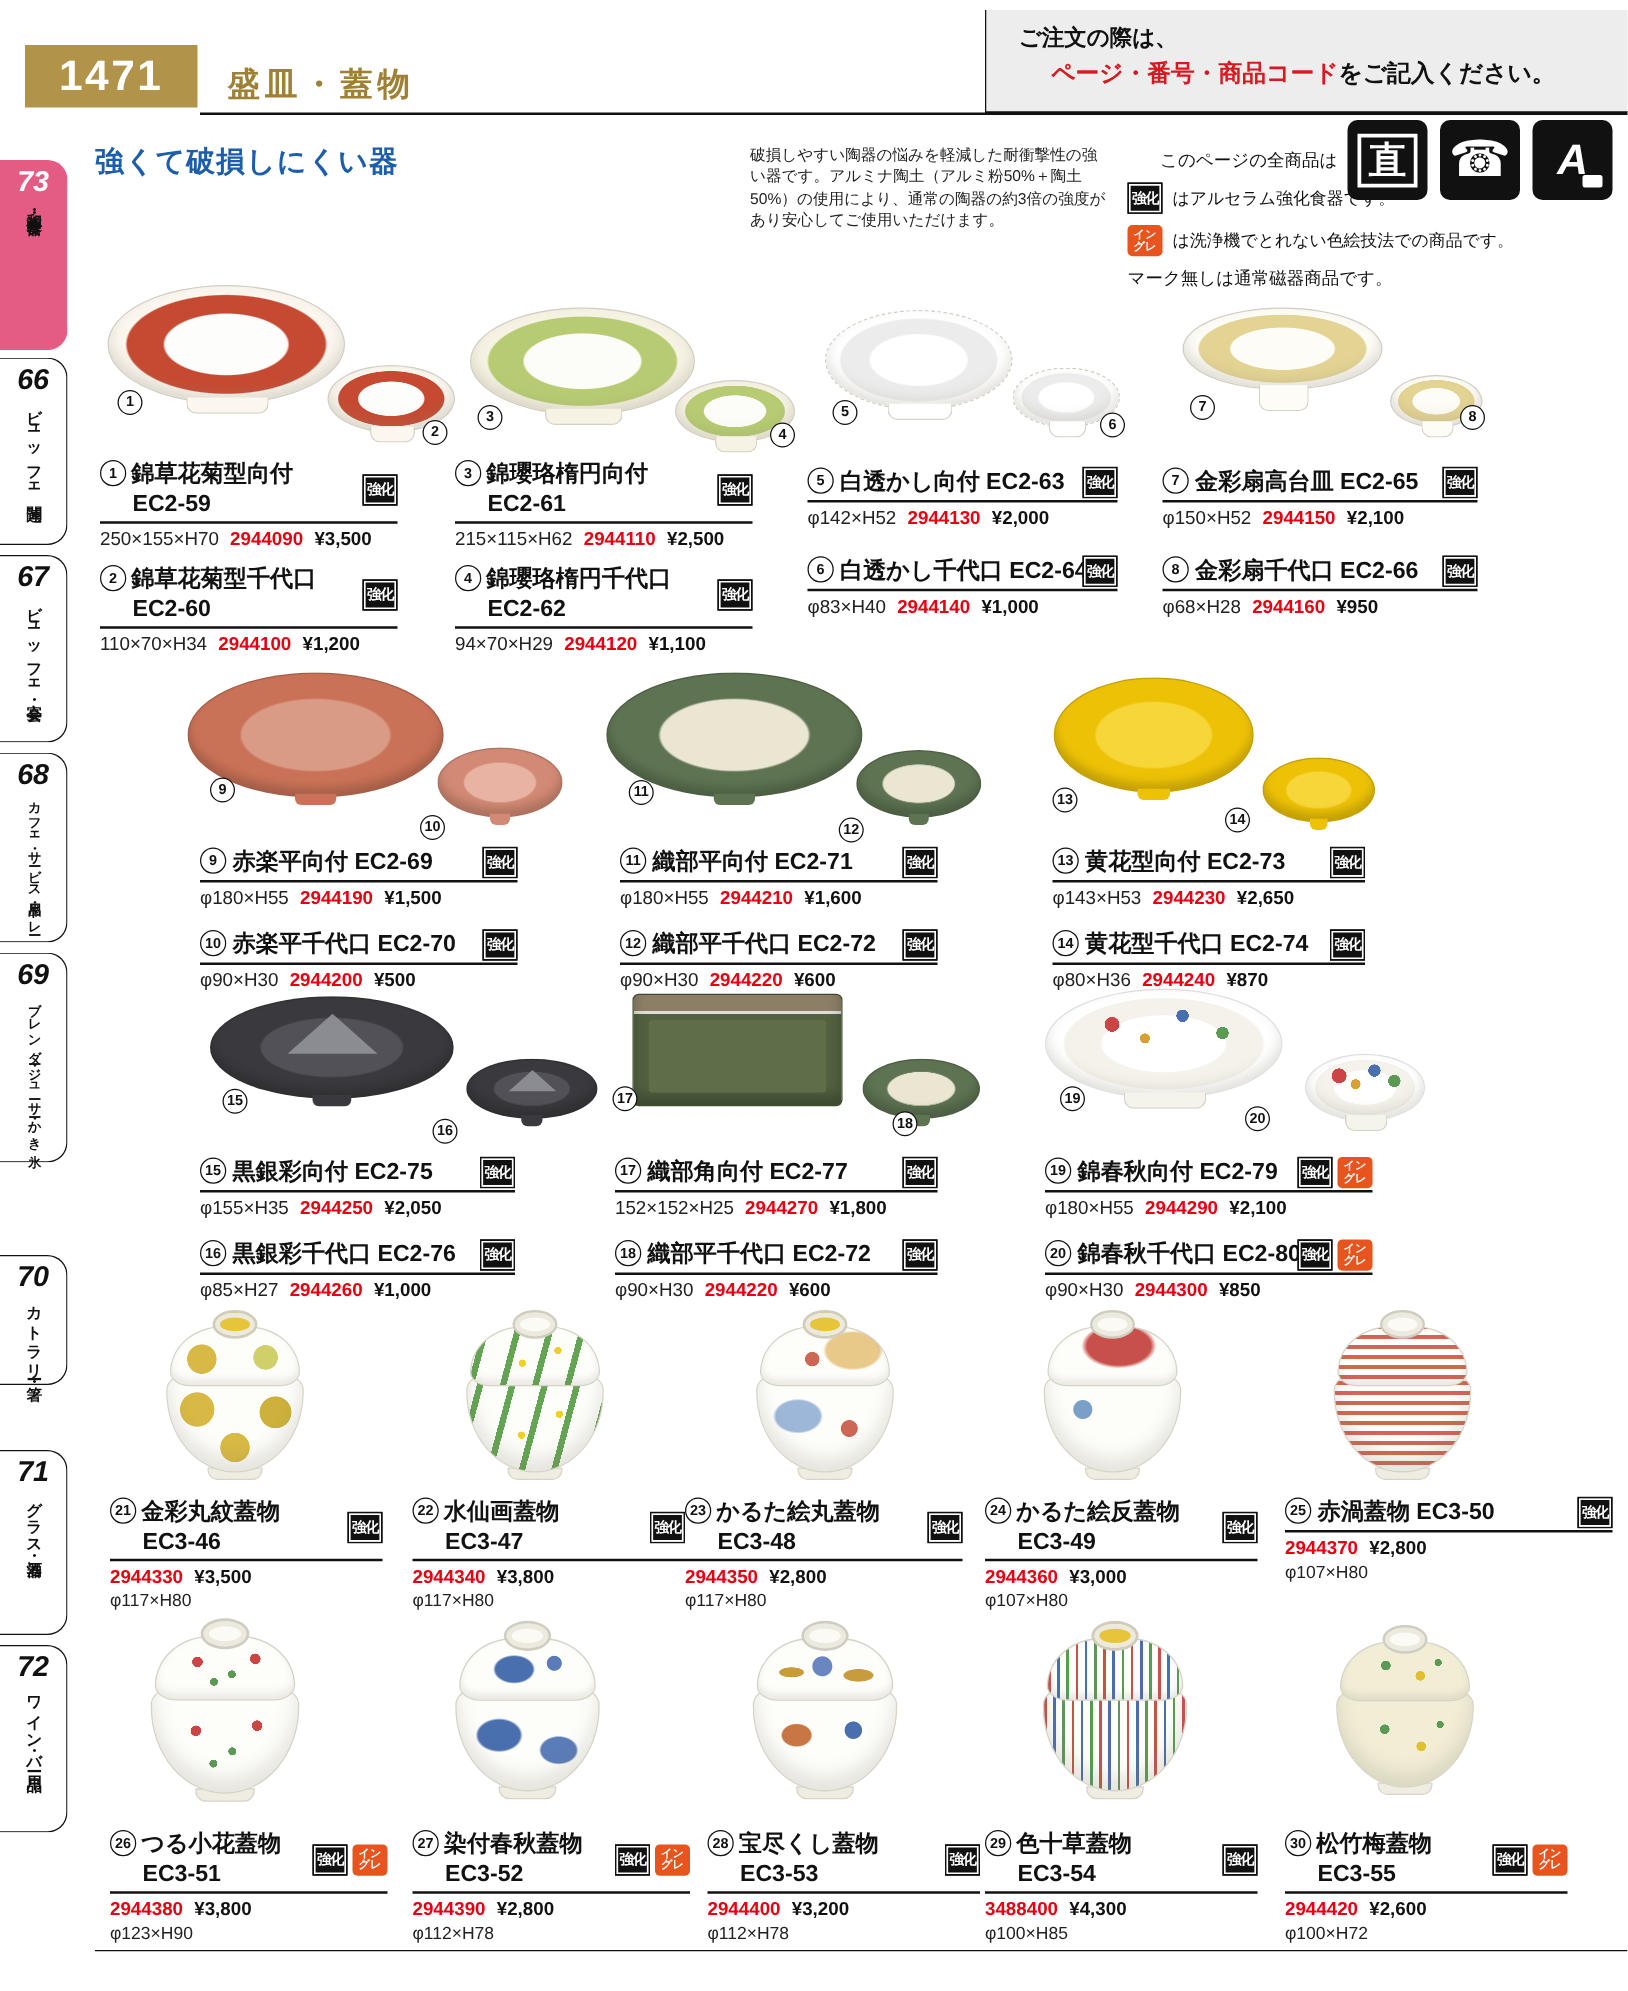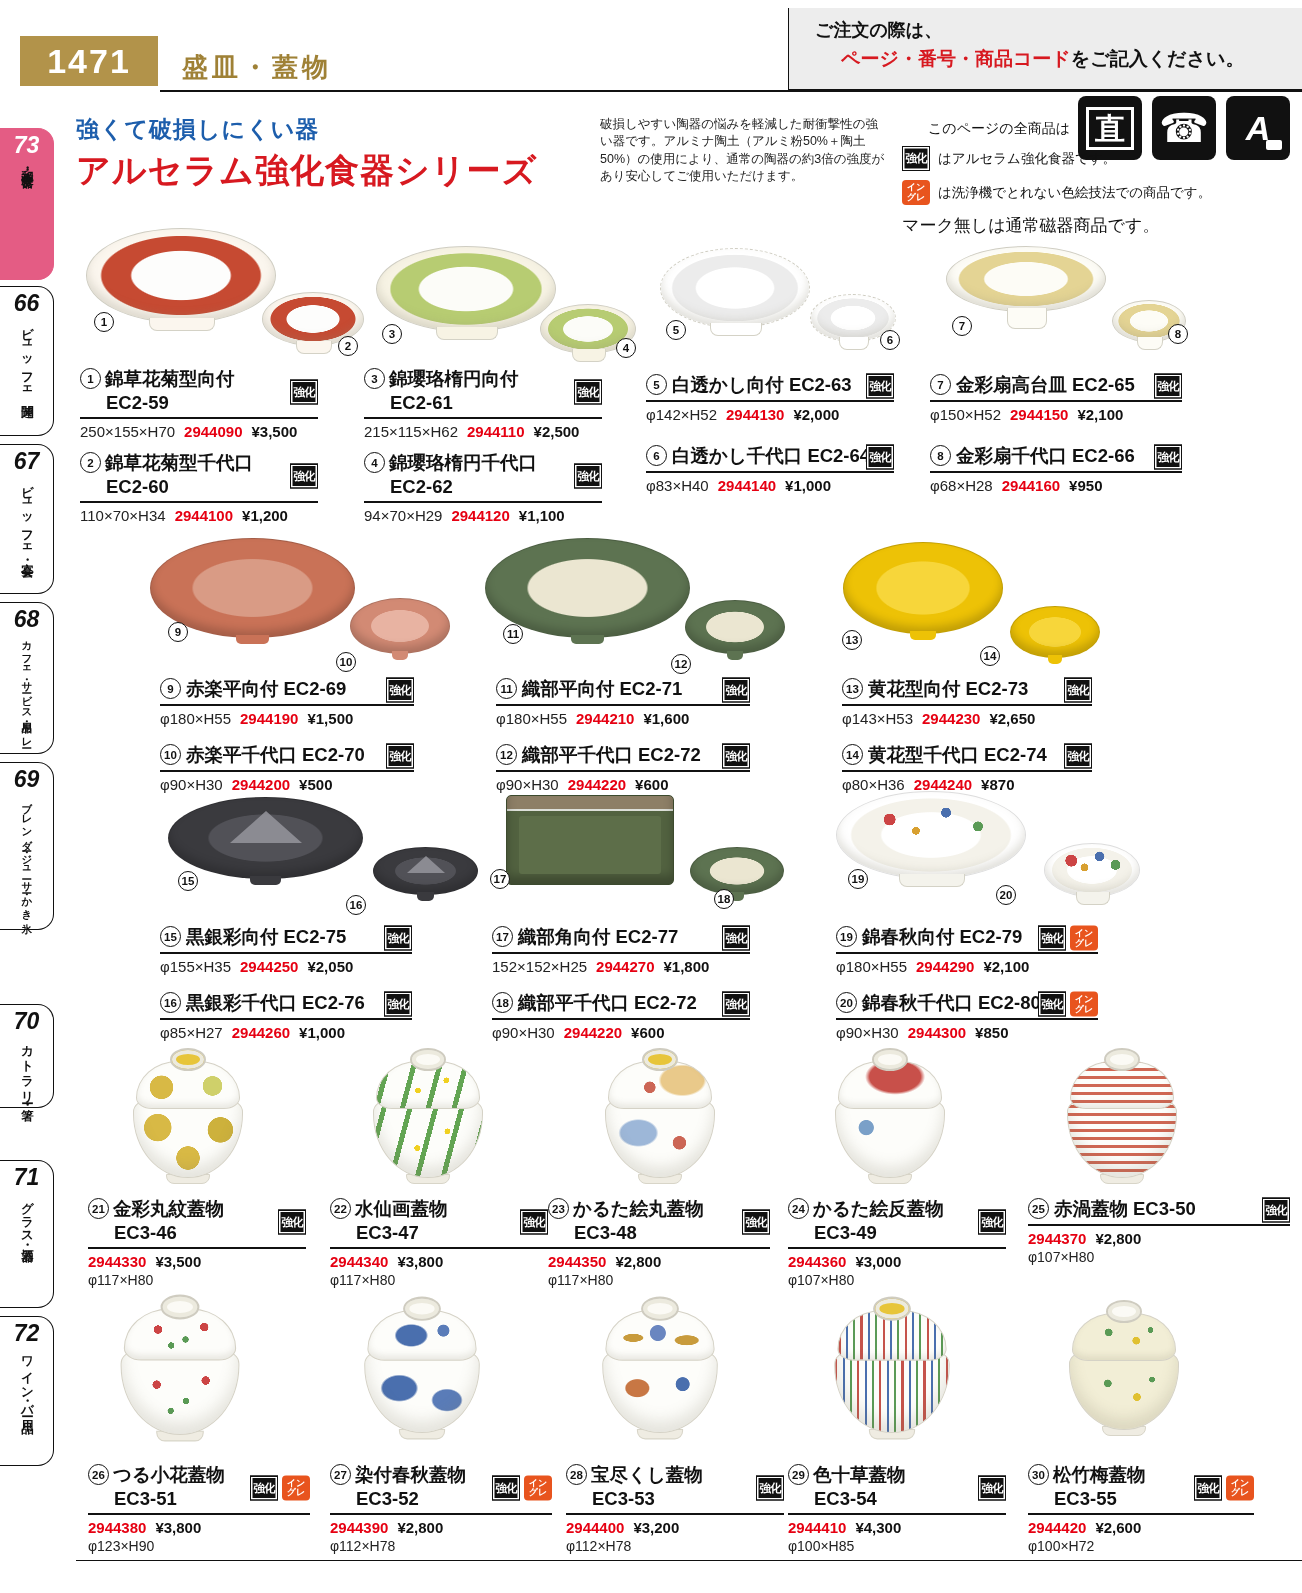--- a/index.html
+++ b/index.html
@@ -35,21 +35,21 @@
   .desc{position:absolute;left:600px;top:116px;width:290px;font-size:12.5px;line-height:1.38;color:#222;}
   .allprod{position:absolute;left:928px;top:120px;font-size:14px;font-weight:normal;}
   .sq-icon{position:absolute;top:96px;width:64px;height:64px;background:var(--ink);border-radius:8px;
     color:#fff;display:flex;align-items:center;justify-content:center;}
   .sq-icon.direct{left:1078px;}
   .sq-icon.direct .g{font-size:30px;font-weight:bold;border:3px solid #fff;padding:2px 6px;line-height:1.1;}
   .sq-icon.phone{left:1152px;font-size:40px;}
   .sq-icon.truck{left:1226px;font-size:34px;font-weight:bold;font-style:italic;}
   .sq-icon.truck:after{content:"";position:absolute;right:8px;bottom:10px;width:16px;height:10px;background:#fff;border-radius:2px;}
   .legend-row{position:absolute;left:902px;display:flex;align-items:center;gap:8px;font-size:13.5px;}
-  .legend-note{position:absolute;left:902px;font-size:17px;}
+  .legend-note{position:absolute;left:902px;font-size:14px;}
 
   
   .bk{flex:0 0 auto;width:28px;height:25px;background:var(--ink);color:#fff;display:inline-flex;align-items:center;justify-content:center;
     font-style:normal;font-size:11.5px;font-weight:bold;letter-spacing:-1px;box-shadow:inset 0 0 0 1.5px #fff;border:1.5px solid var(--ink);}
   .bi{flex:0 0 auto;width:28px;height:25px;background:var(--orange);color:#fff;display:inline-flex;flex-direction:column;align-items:center;justify-content:center;
     font-style:normal;font-size:9px;font-weight:bold;line-height:1.05;border-radius:4px;}
 
   
   .pcol{position:absolute;display:flex;flex-direction:column;}
   .prod{position:relative;}
@@ -170,21 +170,20 @@
   <div class="tab" style="top:1160px;height:148px">
     <span class="tnum">71</span>
     <span class="tlabel">グラス・酒器</span>
   </div>
   <div class="tab" style="top:1316px;height:150px">
     <span class="tnum">72</span>
     <span class="tlabel">ワイン・バー用品</span>
   </div>
 
   <div class="catch">強くて破損しにくい器</div>
-  <div class="series">アルセラム強化食器シリーズ</div>
   <div class="desc">破損しやすい陶器の悩みを軽減した耐衝撃性の強い器です。アルミナ陶土（アルミ粉50%＋陶土50%）の使用により、通常の陶器の約3倍の強度があり安心してご使用いただけます。</div>
   <div class="allprod">このページの全商品は</div>
   <div class="sq-icon direct">
       <span class="g">直</span>
     </div>
   <div class="sq-icon phone">
       <span>☎</span>
     </div>
   <div class="sq-icon truck">
       <span>A</span>
@@ -831,21 +830,21 @@
         <div class="l1">
             <span class="circ">29</span>
             <span class="nm">色十草蓋物</span>
           </div>
         <div class="l2">EC3-54</div>
         <span class="badges">
             <i class="bk">強化</i>
           </span>
       </div>
       <div class="dt">
-          <span class="ic">2944410</span>
+          <span class="ic">3488400</span>
           <span class="pr">¥4,300</span>
         </div>
       <div class="dt2">φ100×H85</div>
     </div>
   </div>
   <div class="pcol" style="left:1028px;top:1462px;width:226px">
     <div class="prod two">
       <div class="hd" style="padding-right:66px">
         <div class="l1">
             <span class="circ">30</span>

